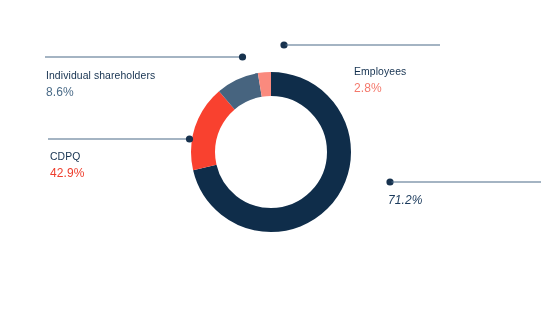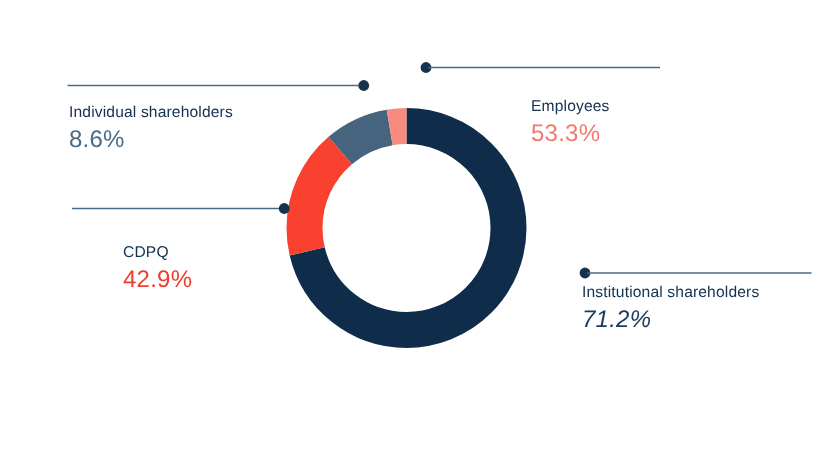--- a/index.html
+++ b/index.html
@@ -27,36 +27,35 @@
     line-height: 1.18;
     white-space: nowrap;
   }
   .callout-name {
     font-size: 10.4px;
     color: #14314f;
     letter-spacing: 0.01em;
     display: block;
   }
   .callout-value {
-    font-size: 16px;
+    font-size: 12px;
     display: block;
     margin-top: 3px;
     letter-spacing: 0.01em;
   }
   
   #callout-individual {
     left: 46px;
     top: 70px;
   }
   #callout-individual .callout-value { color: #4a6b88; }
   
   #callout-cdpq {
     left: 50px;
-    top: 163px;
-    margin-left: 32px;
+    top: 151px;
   }
   #callout-cdpq .callout-value { color: #ee3d2c; }
   
   #callout-employees {
     left: 354px;
     top: 66px;
   }
   #callout-employees .callout-value { color: #f4796c; }
   
   #callout-institutional {
@@ -104,21 +103,20 @@
     <span class="callout-value">8.6%</span>
   </div>
 
   <div class="callout" id="callout-cdpq">
     <span class="callout-name">CDPQ</span>
     <span class="callout-value">42.9%</span>
   </div>
 
   <div class="callout" id="callout-employees">
     <span class="callout-name">Employees</span>
-    <span class="callout-value">53.3%</span>
+    <span class="callout-value">2.8%</span>
   </div>
 
   <div class="callout" id="callout-institutional">
-    <span class="callout-name">Institutional shareholders</span>
     <span class="callout-value">71.2%</span>
   </div>
 
 </div>
 
 </body></html>

